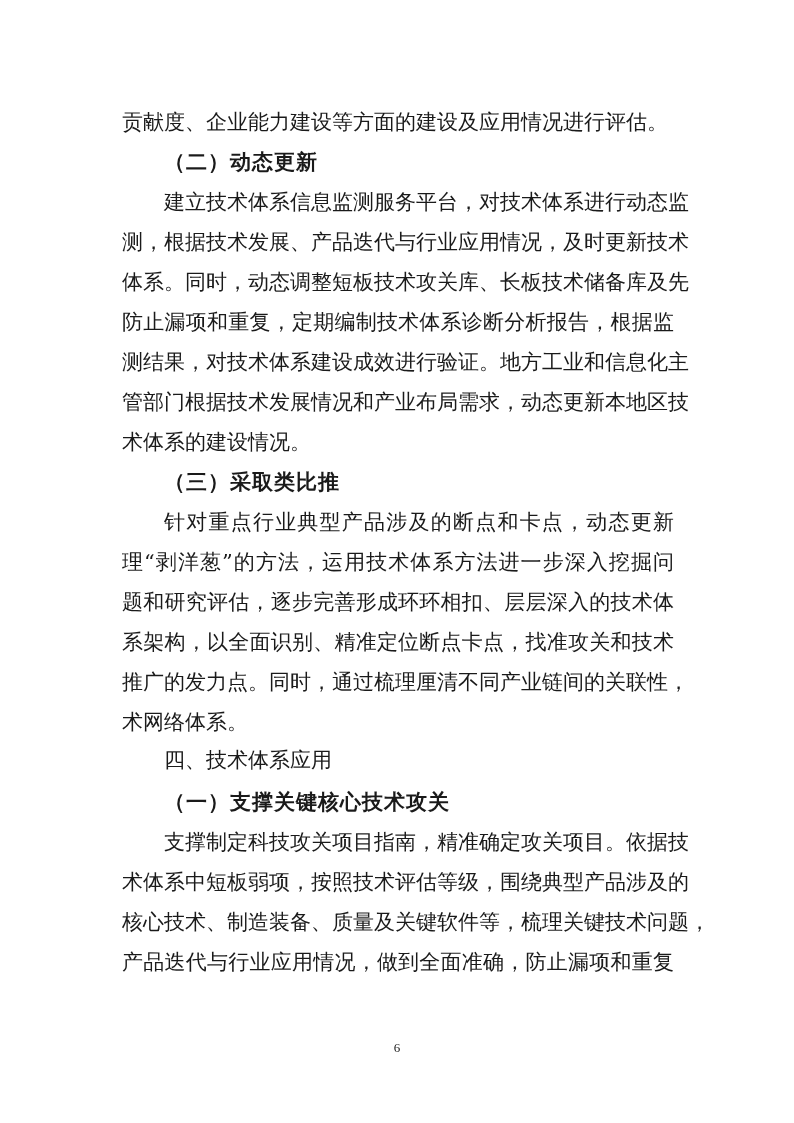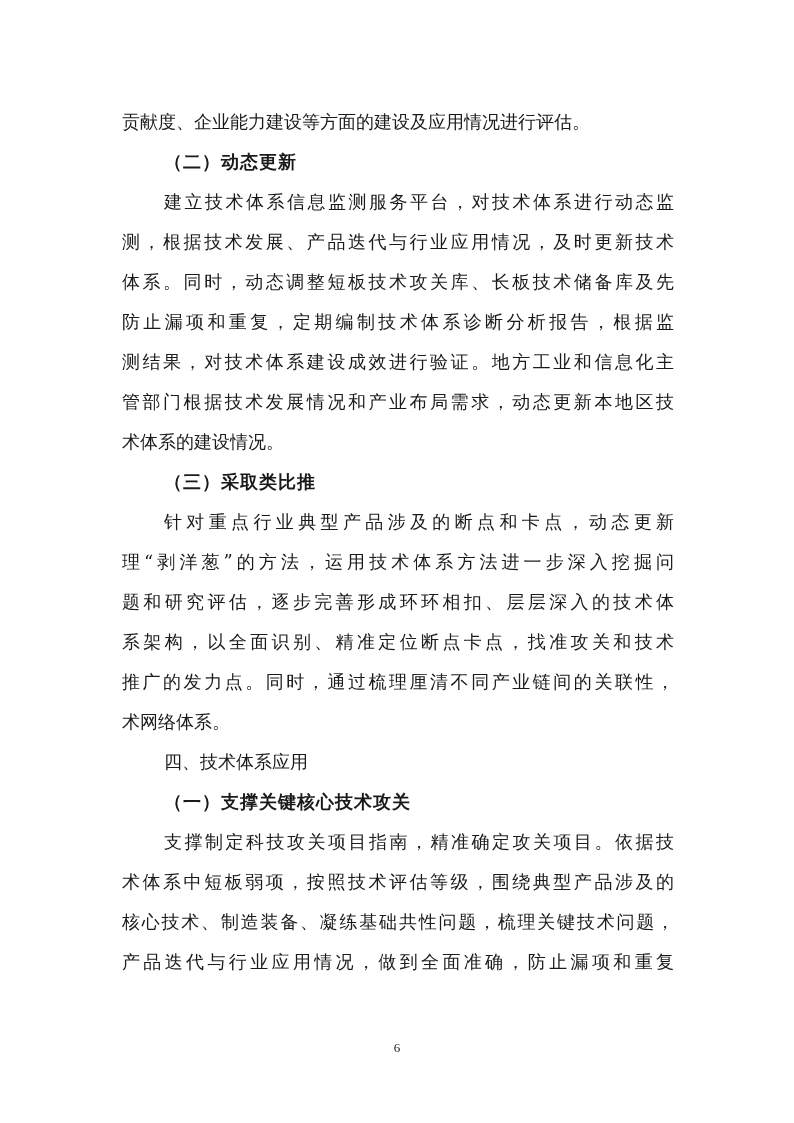--- a/index.html
+++ b/index.html
@@ -17,41 +17,41 @@
     }
     .page {
       position: absolute;
       left: 122px;
       top: 102px;
       width: 552px;
     }
     .line {
       height: 40px;
       line-height: 40px;
-      font-size: 18px;
+      font-size: 21px;
       white-space: nowrap;
       text-align: justify;
       text-align-last: justify;
       letter-spacing: 0px;
     }
     .line.last {
       text-align-last: left;
     }
     .indent {
       padding-left: 42px;
     }
     .heading-bold {
       font-weight: bold;
       font-family: Liberation Sans, sans-serif;
       text-align-last: left;
       padding-left: 42px;
       letter-spacing: 1px;
     }
     .heading-sans {
-      font-family: Liberation Serif, serif;
+      font-family: Liberation Mono, monospace;
       text-align-last: left;
       padding-left: 42px;
       font-weight: normal;
     }
     .page-number {
       position: absolute;
       top: 1040px;
       left: 0;
       width: 794px;
       text-align: center;
@@ -90,19 +90,19 @@
     <div class="line last">术网络体系。</div>
   </div>
 
   <div class="line heading-sans">四、技术体系应用</div>
 
   <div class="line heading-bold">（一）支撑关键核心技术攻关</div>
 
   <div>
     <div class="line indent">支撑制定科技攻关项目指南，精准确定攻关项目。依据技</div>
     <div class="line">术体系中短板弱项，按照技术评估等级，围绕典型产品涉及的</div>
-    <div class="line">核心技术、制造装备、凝练基础共性问题，梳理关键技术问题，</div>
+    <div class="line">核心技术、制造装备、质量及关键软件等，梳理关键技术问题，</div>
     <div class="line">产品迭代与行业应用情况，做到全面准确，防止漏项和重复</div>
   </div>
 
 </div>
 
 <div class="page-number">6</div>
 
 </body></html>

